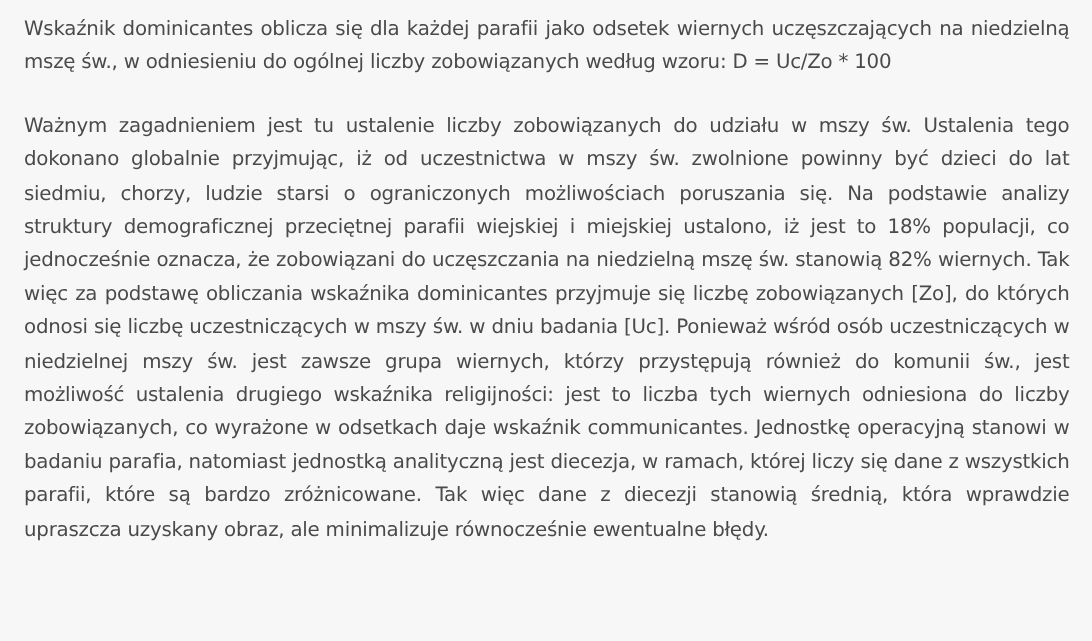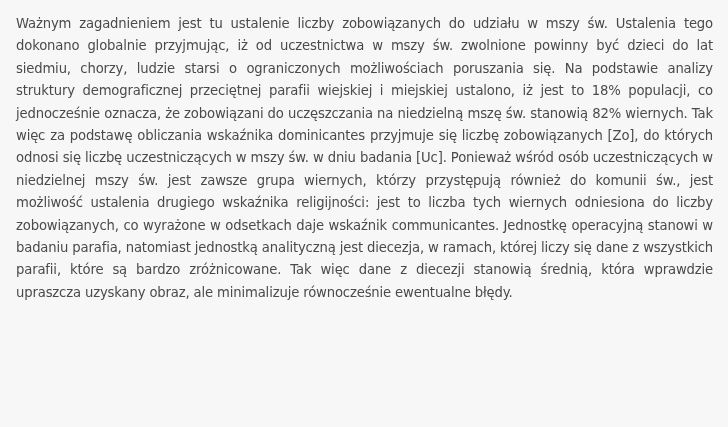--- a/index.html
+++ b/index.html
@@ -18,14 +18,15 @@
     line-height: 22.4px;
     text-align: justify;
     letter-spacing: -0.15px;
   }
   .para.p2 { margin-top: 4px; }
 </style>
 </head>
 <body>
 
 <div class="article">
+  <p class="para p1">Wskaźnik dominicantes oblicza się dla każdej parafii jako odsetek wiernych uczęszczających na niedzielną mszę św., w odniesieniu do ogólnej liczby zobowiązanych według wzoru: D = Uc/Zo * 100</p>
   <p class="para p2">Ważnym zagadnieniem jest tu ustalenie liczby zobowiązanych do udziału w mszy św. Ustalenia tego dokonano globalnie przyjmując, iż od uczestnictwa w mszy św. zwolnione powinny być dzieci do lat siedmiu, chorzy, ludzie starsi o ograniczonych możliwościach poruszania się. Na podstawie analizy struktury demograficznej przeciętnej parafii wiejskiej i miejskiej ustalono, iż jest to 18% populacji, co jednocześnie oznacza, że zobowiązani do uczęszczania na niedzielną mszę św. stanowią 82% wiernych. Tak więc za podstawę obliczania wskaźnika dominicantes przyjmuje się liczbę zobowiązanych [Zo], do których odnosi się liczbę uczestniczących w mszy św. w  dniu badania [Uc]. Ponieważ wśród osób uczestniczących w niedzielnej mszy św. jest zawsze grupa wiernych, którzy przystępują również do komunii św., jest możliwość ustalenia  drugiego wskaźnika religijności: jest to liczba tych wiernych odniesiona do liczby zobowiązanych, co wyrażone w odsetkach daje wskaźnik communicantes. Jednostkę operacyjną stanowi w badaniu parafia, natomiast jednostką analityczną jest diecezja, w ramach, której liczy się dane z wszystkich parafii, które są bardzo zróżnicowane. Tak więc dane z diecezji stanowią średnią, która wprawdzie upraszcza uzyskany obraz, ale minimalizuje równocześnie ewentualne błędy.</p>
 </div>
 
 </body></html>

